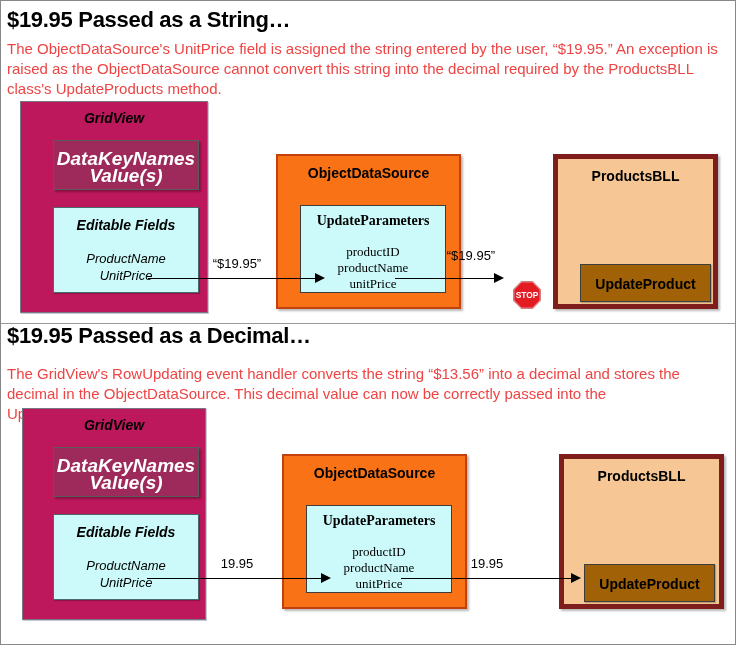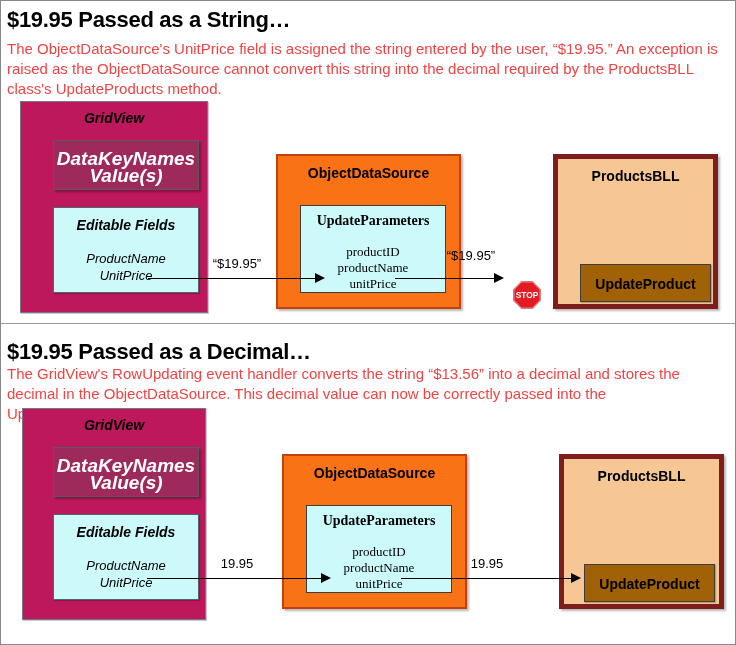--- a/index.html
+++ b/index.html
@@ -189,21 +189,21 @@
         <polygon points="29.3,2 70.7,2 98,29.3 98,70.7 70.7,98 29.3,98 2,70.7 2,29.3" fill="none" stroke="#9a0d13" stroke-width="2"></polygon>
         <text x="50" y="62" font-family="Liberation Sans, sans-serif" font-size="30" font-weight="bold" fill="#ffffff" text-anchor="middle">STOP</text>
       </svg>
     </div>
   </div>
 
   <div class="divider" style="top:322px;"></div>
 
   <div class="section" style="top:323px;height:322px;">
 
-    <div class="sec-title" style="left:6px; top:16px;">$19.95 Passed as a Decimal…</div>
+    <div class="sec-title" style="left:6px; top:0;">$19.95 Passed as a Decimal…</div>
 
     <div class="sec-desc" style="left:6px; top:40px; width:700px;">The GridView's RowUpdating event handler converts the string “$13.56” into a decimal and stores the decimal in the ObjectDataSource. This decimal value can now be correctly passed into the UpdateProduct method.</div>
 
     <div class="box gridview" style="left:21px; top:84px; width:184px; height:212px;">
       <div class="box-title" style="top:8px;">GridView</div>
 
       <div class="box datakey" style="left:30px; top:38px; width:146px; height:50px; border:1px solid #5a5a5a;">
         <div class="box-lines" style="top:7px;">DataKeyNames</div>
         <div class="box-lines" style="top:24px;">Value(s)</div>
       </div>

